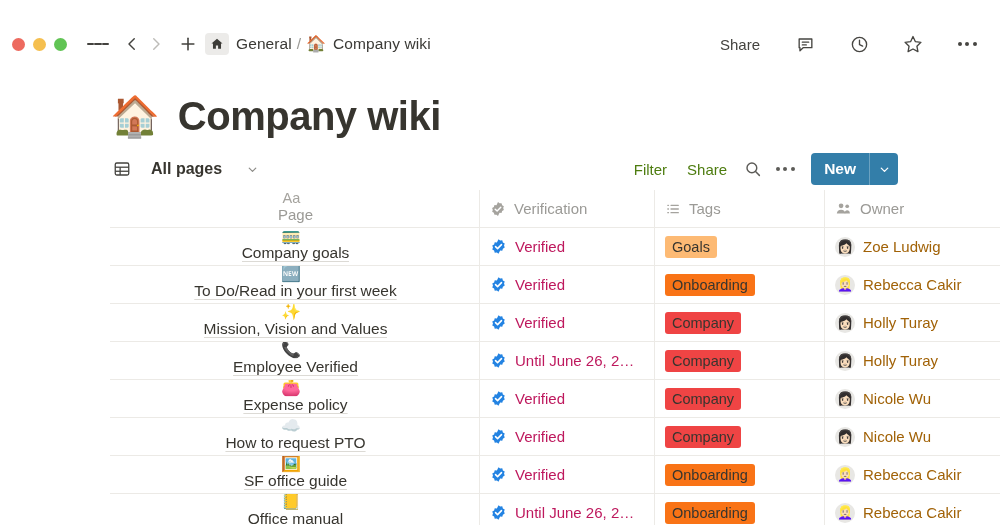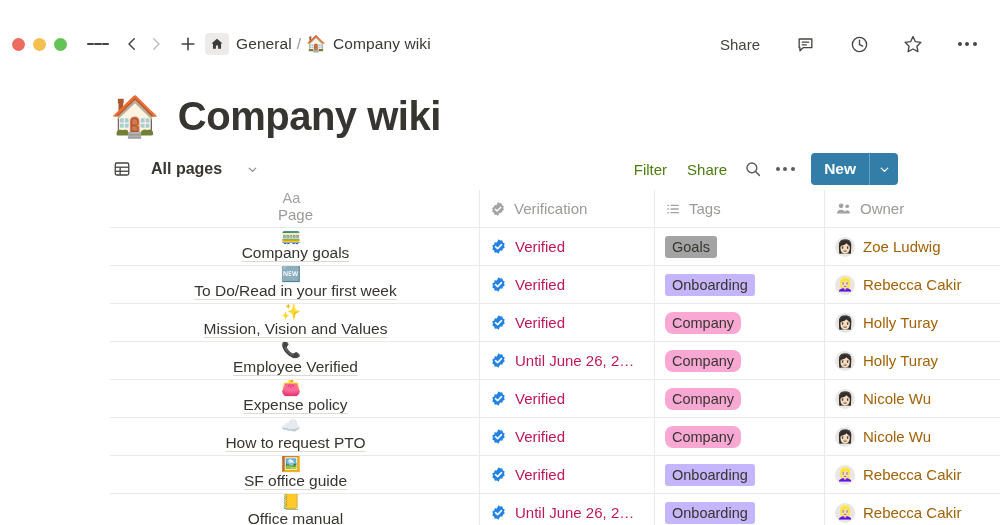--- a/index.html
+++ b/index.html
@@ -163,23 +163,23 @@
   .verify-badge { flex: none; margin-right: 8px; display: flex; align-items: center; }
   .verify-text { font-size: 15px; color: #be185d; overflow: hidden; text-overflow: ellipsis; white-space: nowrap; }
 
   .tag {
     display: inline-flex; align-items: center;
     height: 22px; border-radius: 3px;
     padding: 0 7px;
     font-size: 14.5px; color: #37352f;
     white-space: nowrap;
   }
-  .tag-goals { background: #a3a3a3; }
-  .tag-onboarding { background: #c4b5fd; }
-  .tag-company { background: #f9a8d4; border-radius: 8px; }
+  .tag-goals { background: #fdba74; }
+  .tag-onboarding { background: #f97316; }
+  .tag-company { background: #ef4444; }
 
   .avatar {
     width: 20px; height: 20px; border-radius: 50%;
     margin-right: 8px; flex: none;
     background: #e8e7e4;
     display: flex; align-items: center; justify-content: center;
     font-size: 13px; line-height: 1; overflow: hidden;
   }
   .owner-name { font-size: 15px; color: #a16207; }
 </style>

